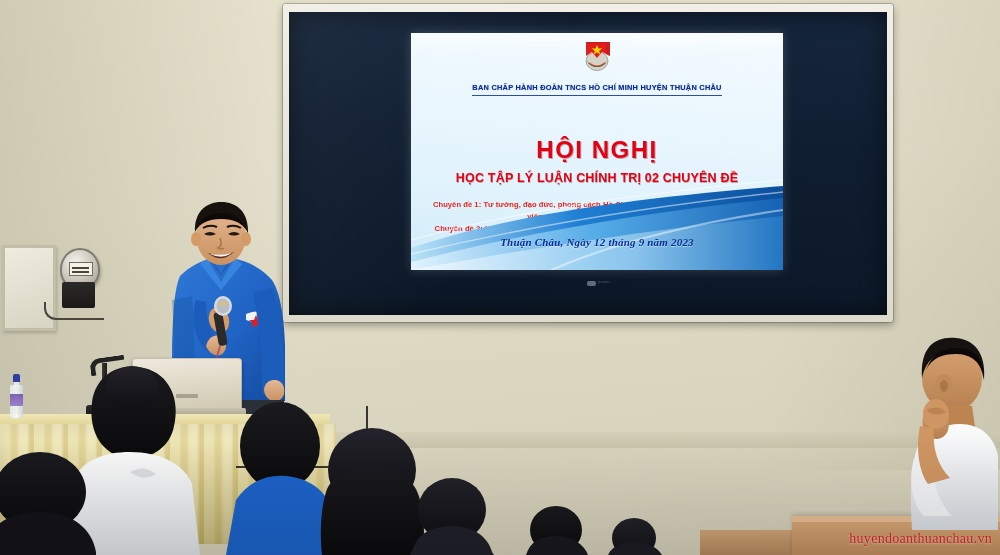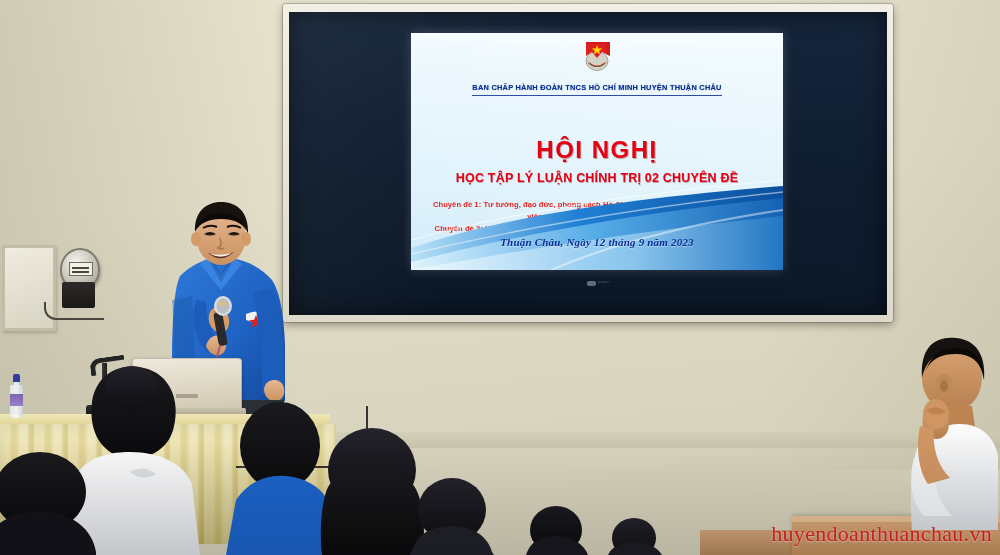--- a/index.html
+++ b/index.html
@@ -281,21 +281,21 @@
   }
 
   .man-right{position:absolute;left:890px;top:330px;width:110px;height:225px;}
   .audience{position:absolute;left:0;top:360px;width:760px;height:195px;}
 
   
   .watermark{
     position:absolute;right:8px;bottom:8px;
     color:#c81d25;
     font-family:"Liberation Serif",serif;
-    font-size:22px;
+    font-size:14px;
     font-weight:normal;
     letter-spacing:.3px;
     text-shadow:0 1px 2px rgba(255,255,255,.45);
   }
 
   
   .vignette{
     position:absolute;left:0;bottom:0;width:1000px;height:120px;
     background:linear-gradient(180deg,rgba(0,0,0,0),rgba(0,0,0,.12));
     pointer-events:none;

